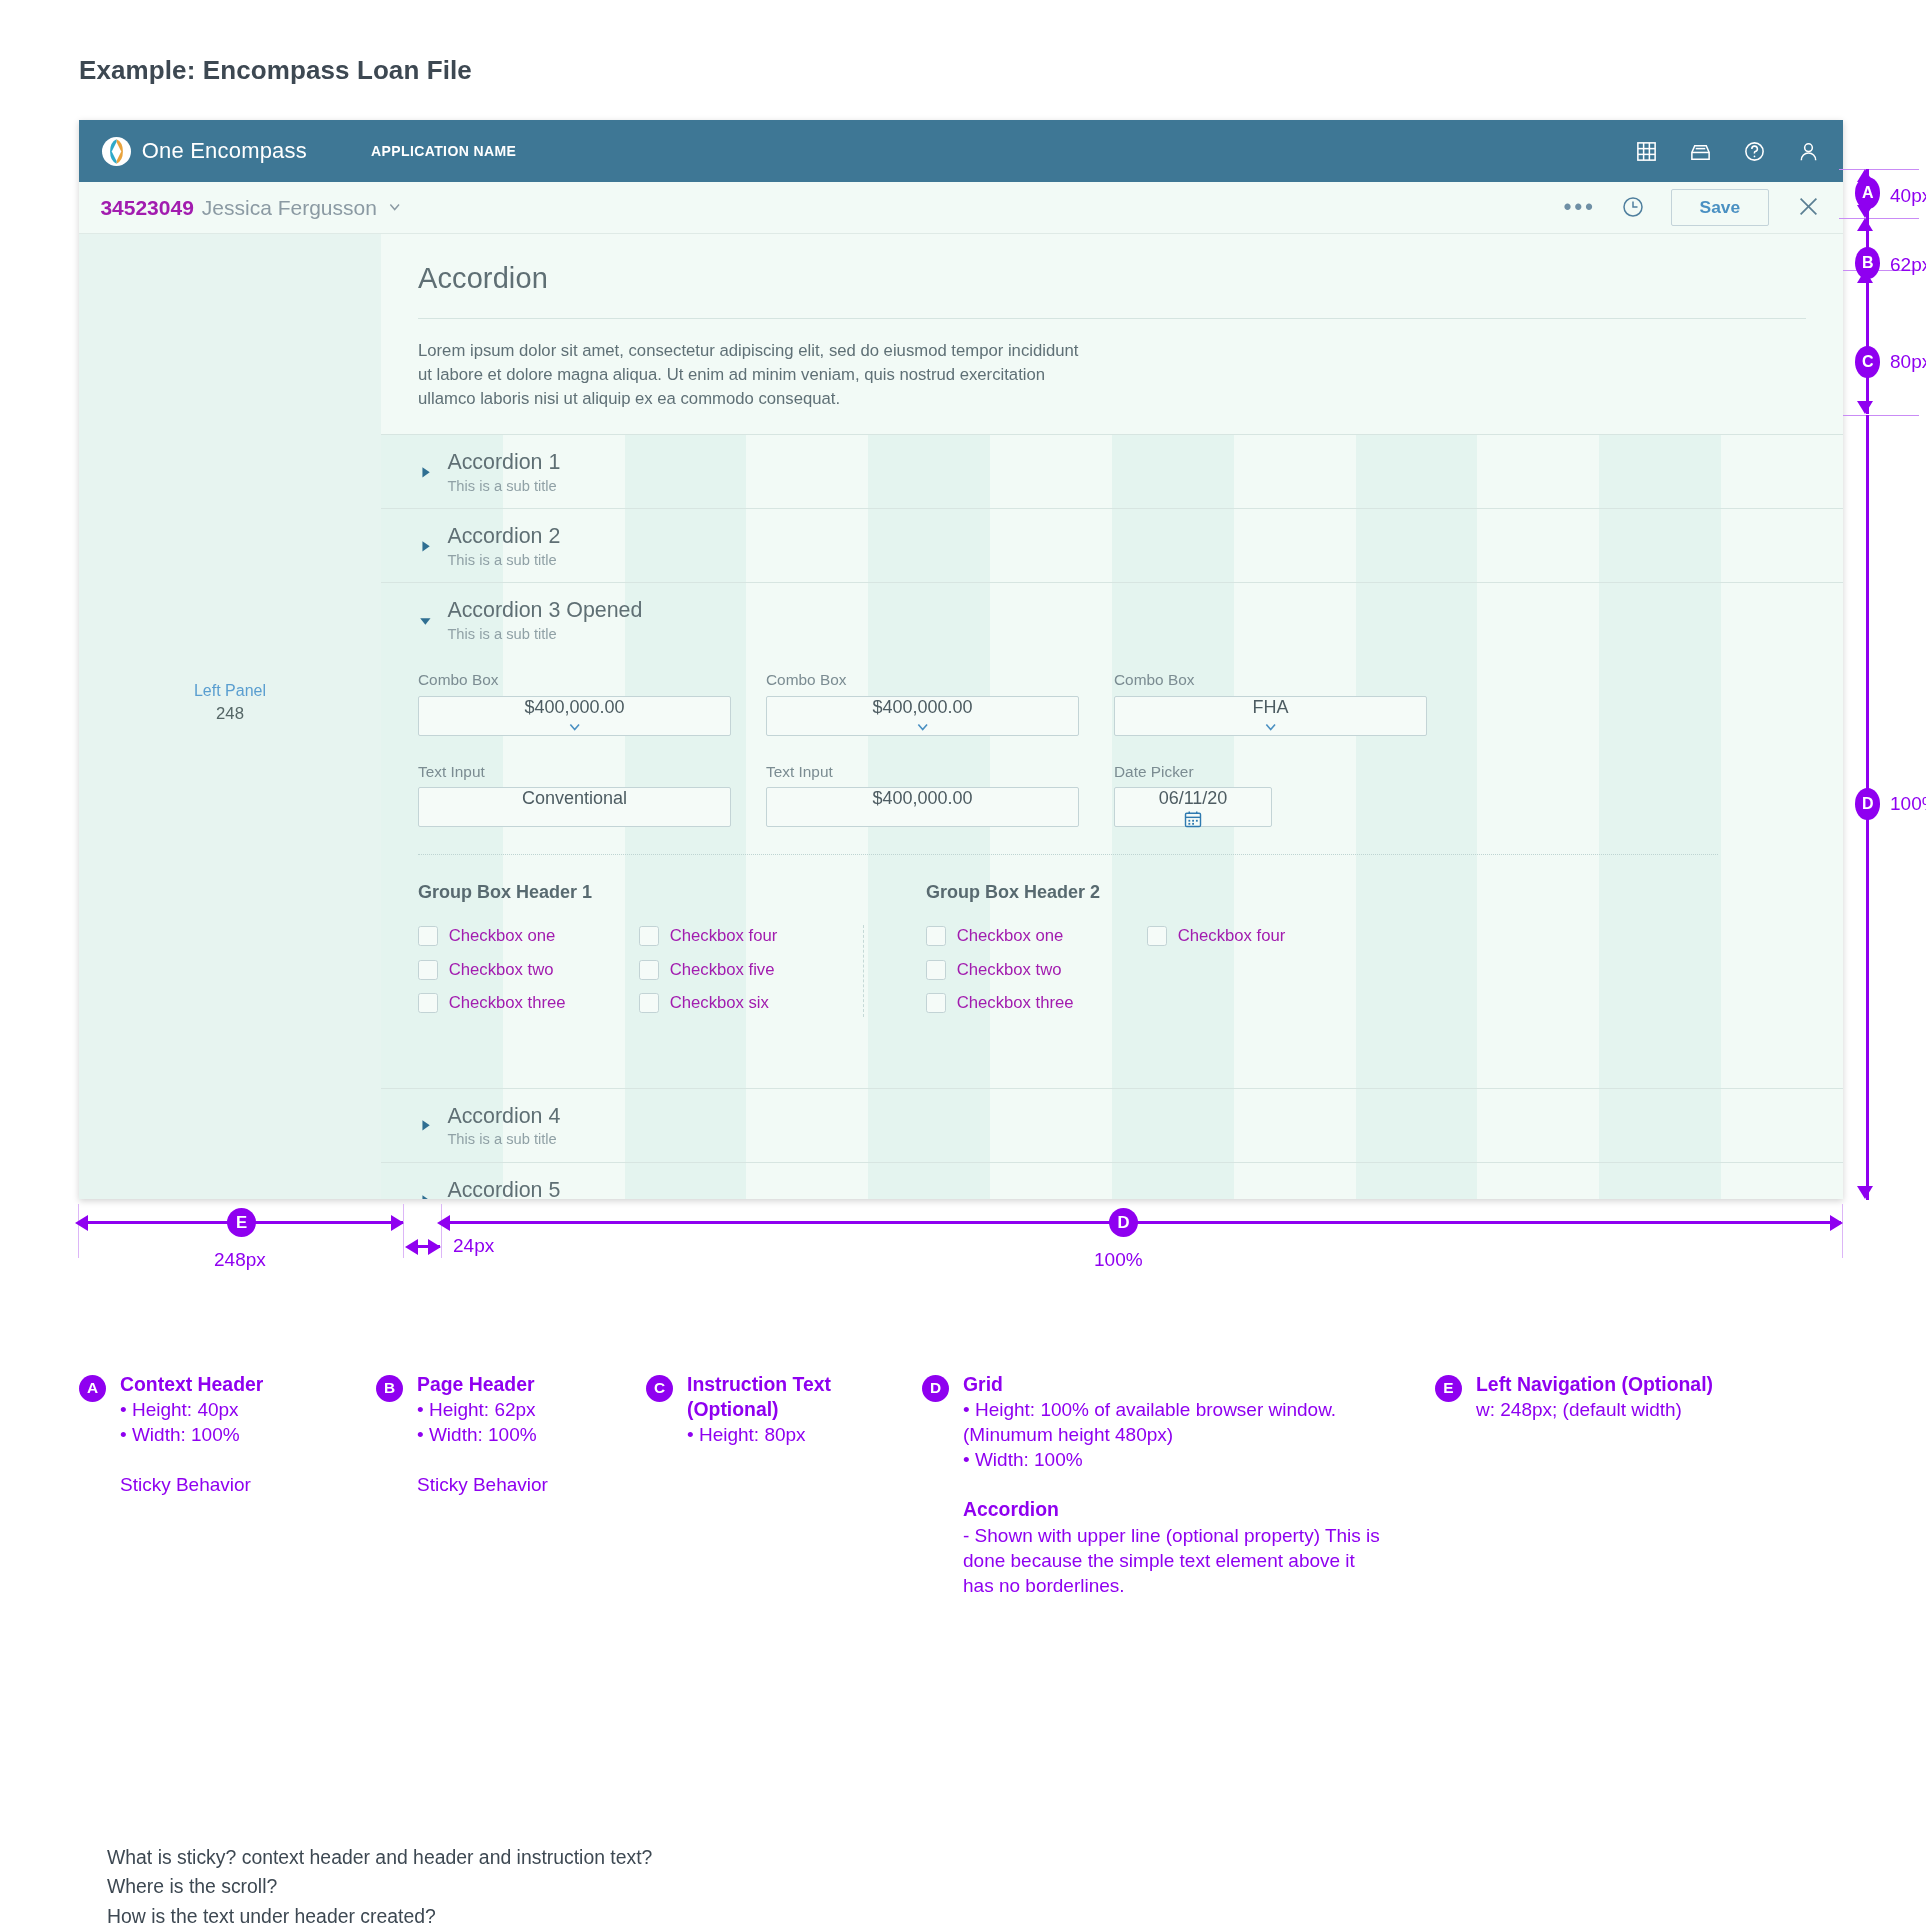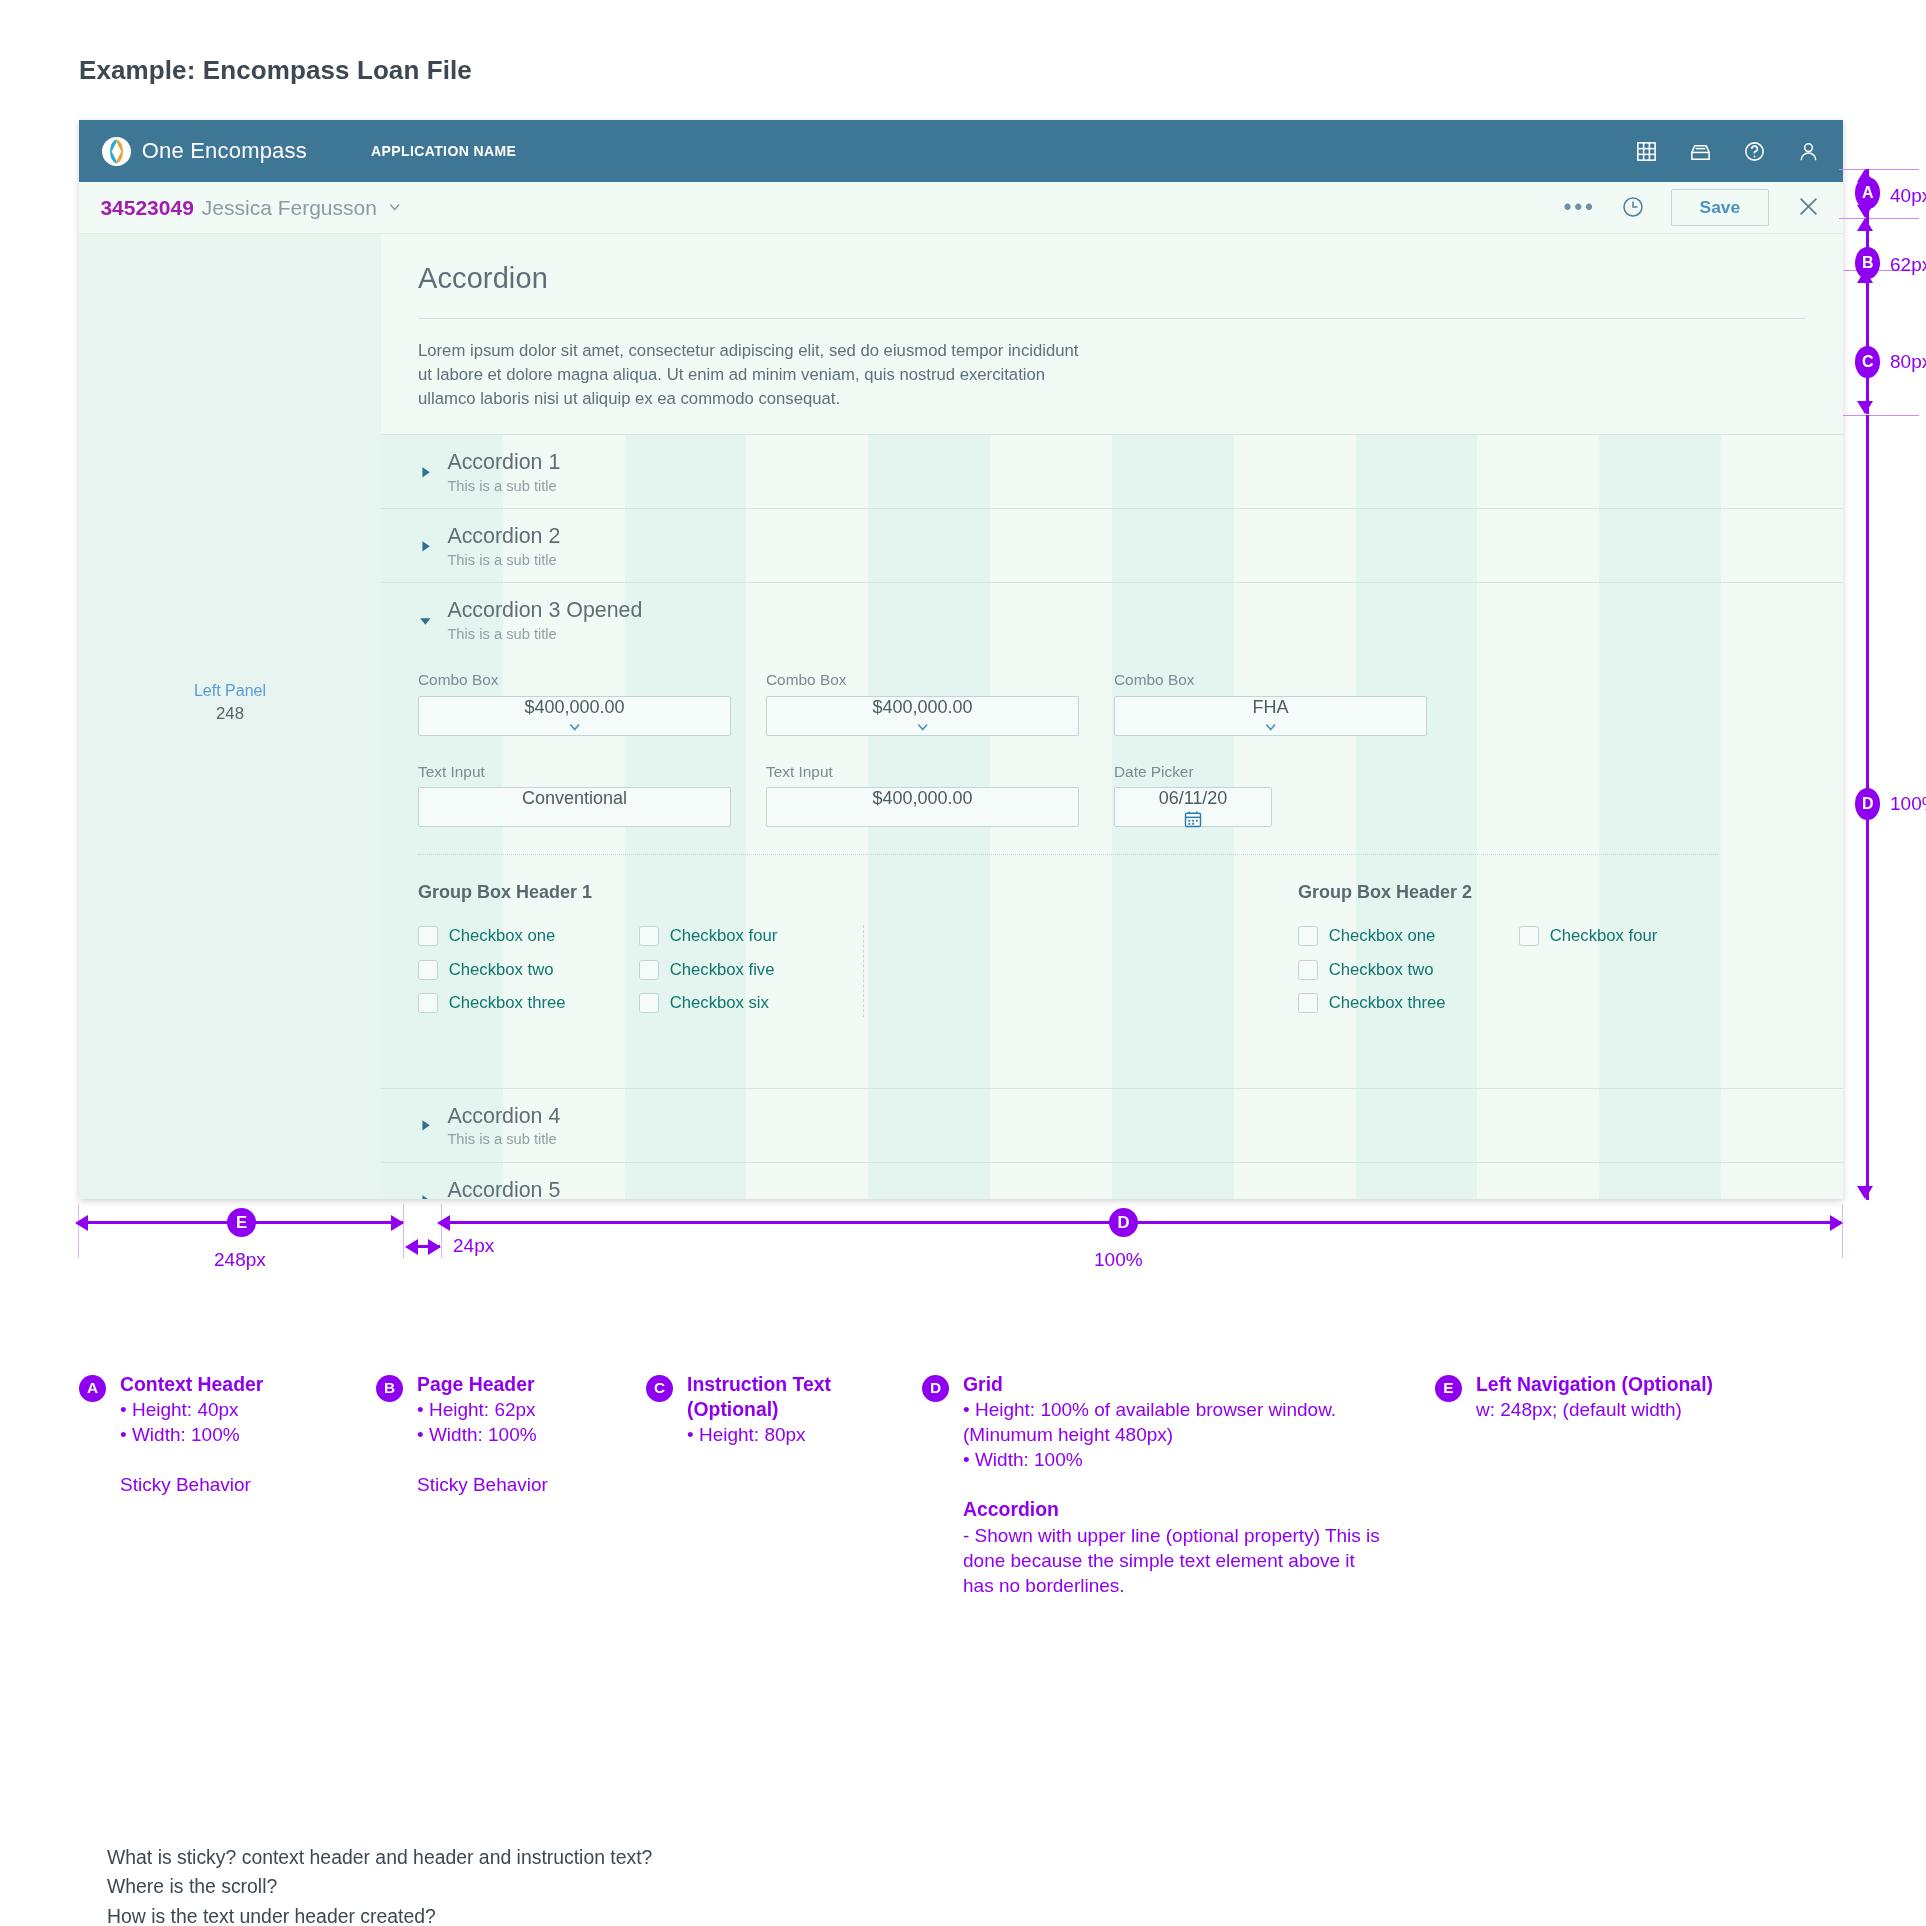--- a/index.html
+++ b/index.html
@@ -116,31 +116,31 @@
   }
   .field-box .val { flex: 1 1 auto; }
   .combo-div { width: 0.7px; height: 24px; background: #cfdcdc; margin-right: 12px; }
   .chev { color: #4a90c2; display:block; }
   .cal-ic { color: #2f7ab0; display:block; }
 
   .dotted-sep {
     border-top: 1.3px dotted #bed4d2; margin: 23px 0 27px 0; width: 1300px;
   }
 
-  .gb-row { display: flex; justify-content: space-between; }
+  .gb-row { display: flex; }
   .gb { width: 508px; position: relative; }
   .gb-title { font-size: 18px; font-weight: 700; color: #586a70; margin-bottom: 23px; }
   .gb-cols { display: flex; }
   .gb-col { width: 221px; }
   .cb-row { display: flex; align-items: center; margin-bottom: 13.4px; }
   .cb-box {
     width: 20px; height: 20px; border: 1.3px solid #c2d3d5;
     border-radius: 2.7px; background: #f5fbf8; flex: 0 0 20px;
   }
-  .cb-label { font-size: 16.7px; color: #0f766e; margin-left: 10.7px; }
+  .cb-label { font-size: 16.7px; color: #a21caf; margin-left: 10.7px; }
   .gb-vdiv {
     position: absolute; right: 62px; top: 43px; bottom: 9.4px;
     border-left: 1.3px dashed #c5d9d7;
   }
   .panel-bottom-pad { height: 47px; }
 
   
   .ann { position: absolute; pointer-events: none; }
   .purple { background: #8f00f0; }
   .vline { width: 2.7px; }

